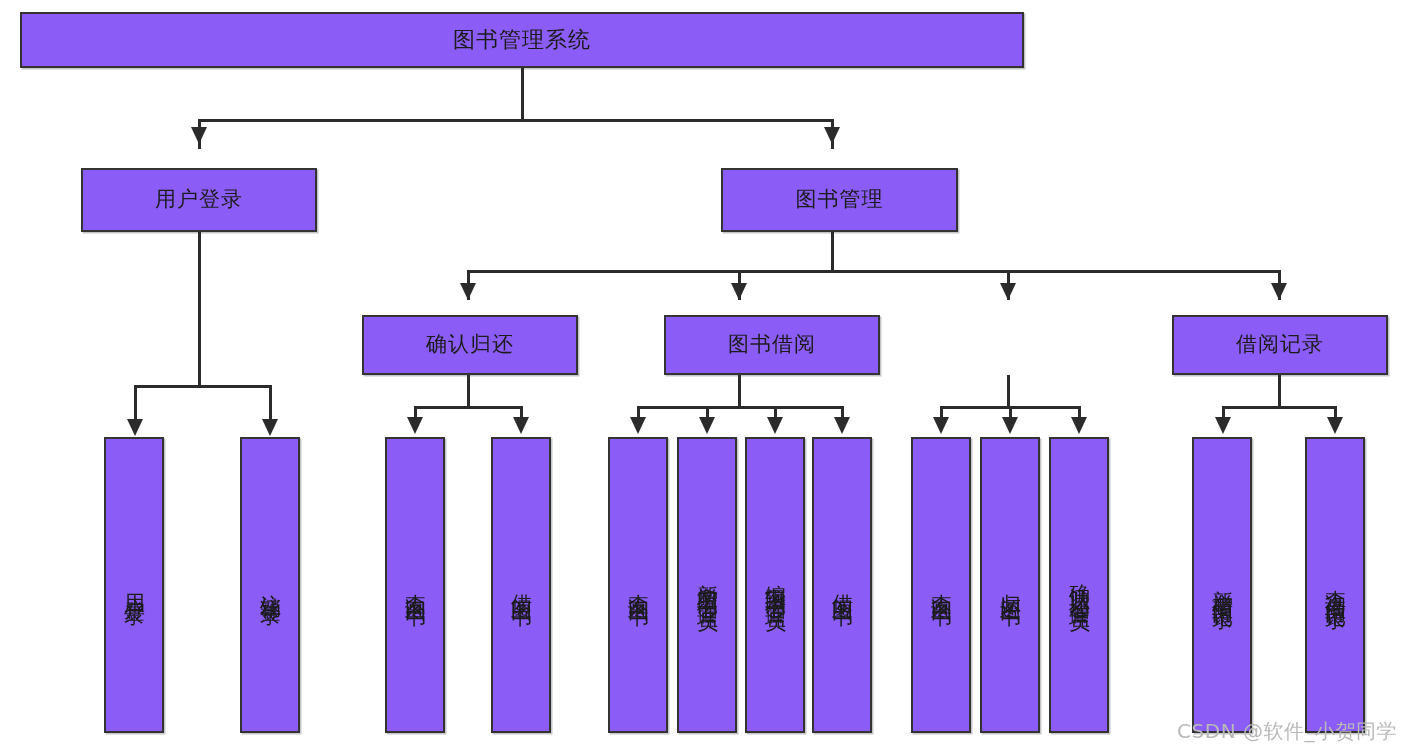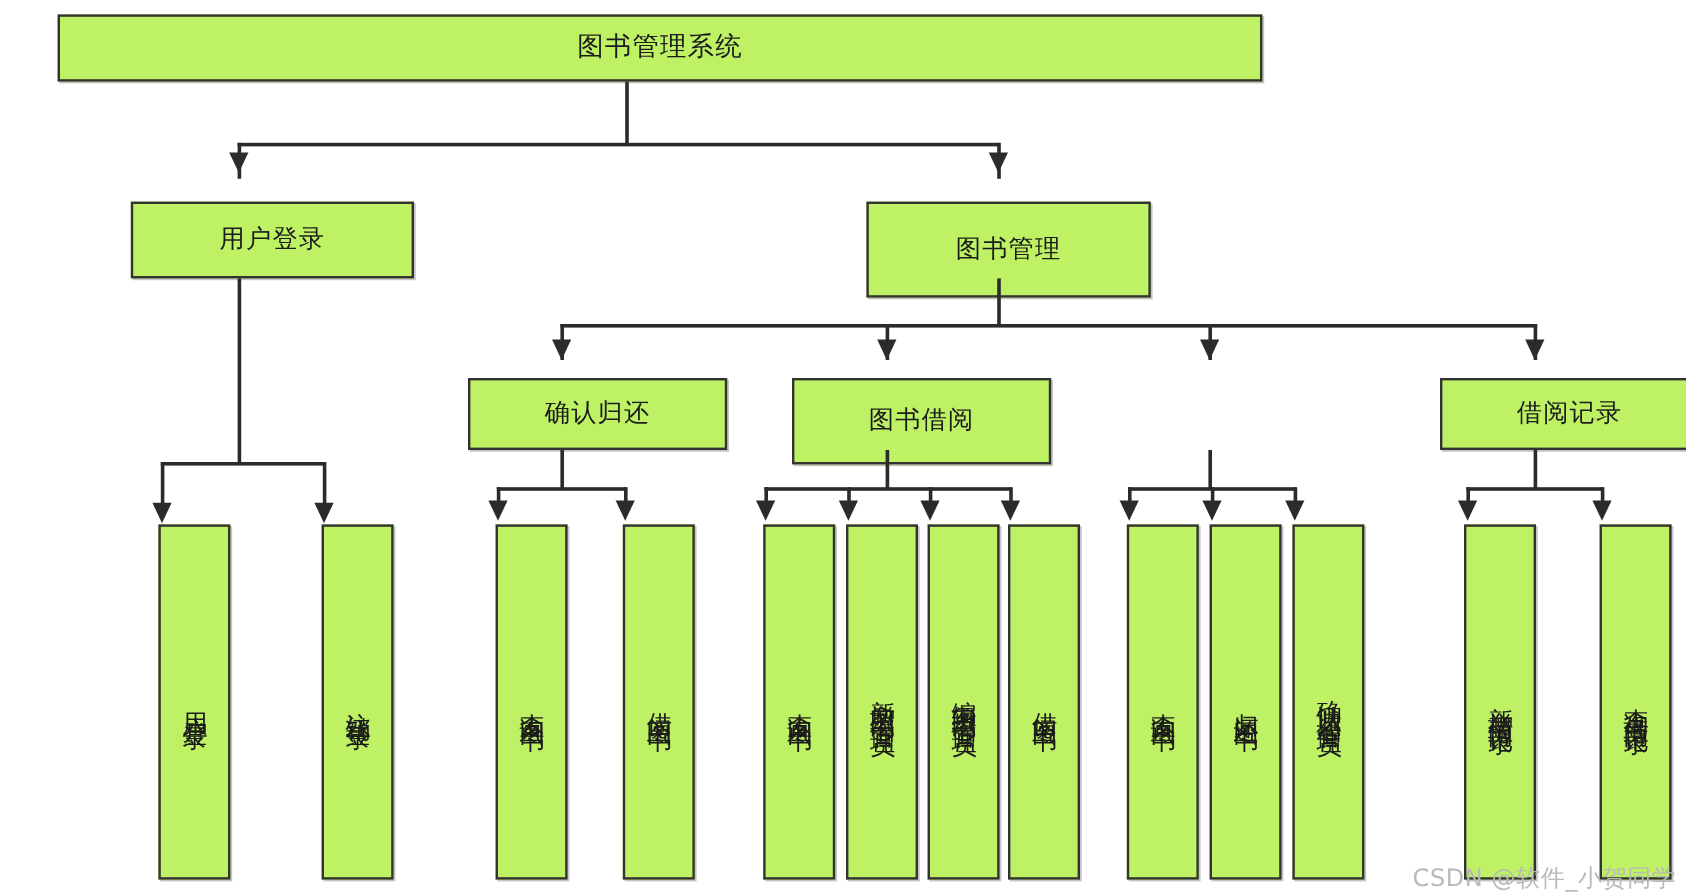--- a/index.html
+++ b/index.html
@@ -15,28 +15,27 @@
     position: relative;
     width: 1405px;
     height: 747px;
     background: #ffffff;
     overflow: hidden;
   }
   
   .node {
     position: absolute;
     box-sizing: border-box;
-    background: #bef264;
+    background: #8b5cf6;
     border: 2.5px solid #333333;
     box-shadow: 1.5px 1.5px 0 rgba(150,150,150,0.55);
     display: flex;
     align-items: center;
     justify-content: center;
     color: #1b1b1b;
-    margin-left: 28px;
   }
   .node .label {
     display: block;
     text-align: center;
     letter-spacing: 1px;
     white-space: nowrap;
   }
   
   .node.horiz .label {
     writing-mode: horizontal-tb;
@@ -104,21 +103,21 @@
   <div class="edge v" style="left:198px; top:119px; height:30px;"></div>
   <div class="arrow" style="left:191px; top:127px;"></div>
 
   <div class="edge v" style="left:831px; top:119px; height:30px;"></div>
   <div class="arrow" style="left:824px; top:127px;"></div>
 
   <div class="node horiz" style="left:81px; top:168px; width:236px; height:64px;">
     <span class="label">用户登录</span>
   </div>
 
-  <div class="node horiz" style="left:694px; top:168px; width:237px; height:80px;">
+  <div class="node horiz" style="left:721px; top:168px; width:237px; height:64px;">
     <span class="label">图书管理</span>
   </div>
 
   <div class="edge v" style="left:198px; top:232px; height:155px;"></div>
   <div class="edge h" style="left:134px; top:385px; width:137px;"></div>
   <div class="edge v" style="left:134px; top:385px; height:36px;"></div>
   <div class="arrow" style="left:127px; top:419px;"></div>
   <div class="edge v" style="left:269px; top:385px; height:36px;"></div>
   <div class="arrow" style="left:262px; top:419px;"></div>
 
@@ -129,21 +128,21 @@
   <div class="edge v" style="left:738px; top:270px; height:30px;"></div>
   <div class="arrow" style="left:731px; top:283px;"></div>
   <div class="edge v" style="left:1007px; top:270px; height:30px;"></div>
   <div class="arrow" style="left:1000px; top:283px;"></div>
   <div class="edge v" style="left:1278px; top:270px; height:30px;"></div>
   <div class="arrow" style="left:1271px; top:283px;"></div>
 
   <div class="node horiz" style="left:362px; top:315px; width:216px; height:60px;">
     <span class="label">确认归还</span>
   </div>
-  <div class="node horiz" style="left:632px; top:315px; width:216px; height:72px;">
+  <div class="node horiz" style="left:664px; top:315px; width:216px; height:60px;">
     <span class="label">图书借阅</span>
   </div>
   <div class="node horiz" style="left:1172px; top:315px; width:216px; height:60px;">
     <span class="label">借阅记录</span>
   </div>
 
   <div class="edge v" style="left:467px; top:375px; height:33px;"></div>
   <div class="edge h" style="left:414px; top:406px; width:108px;"></div>
   <div class="edge v" style="left:414px; top:406px; height:17px;"></div>
   <div class="arrow" style="left:407px; top:417px;"></div>

